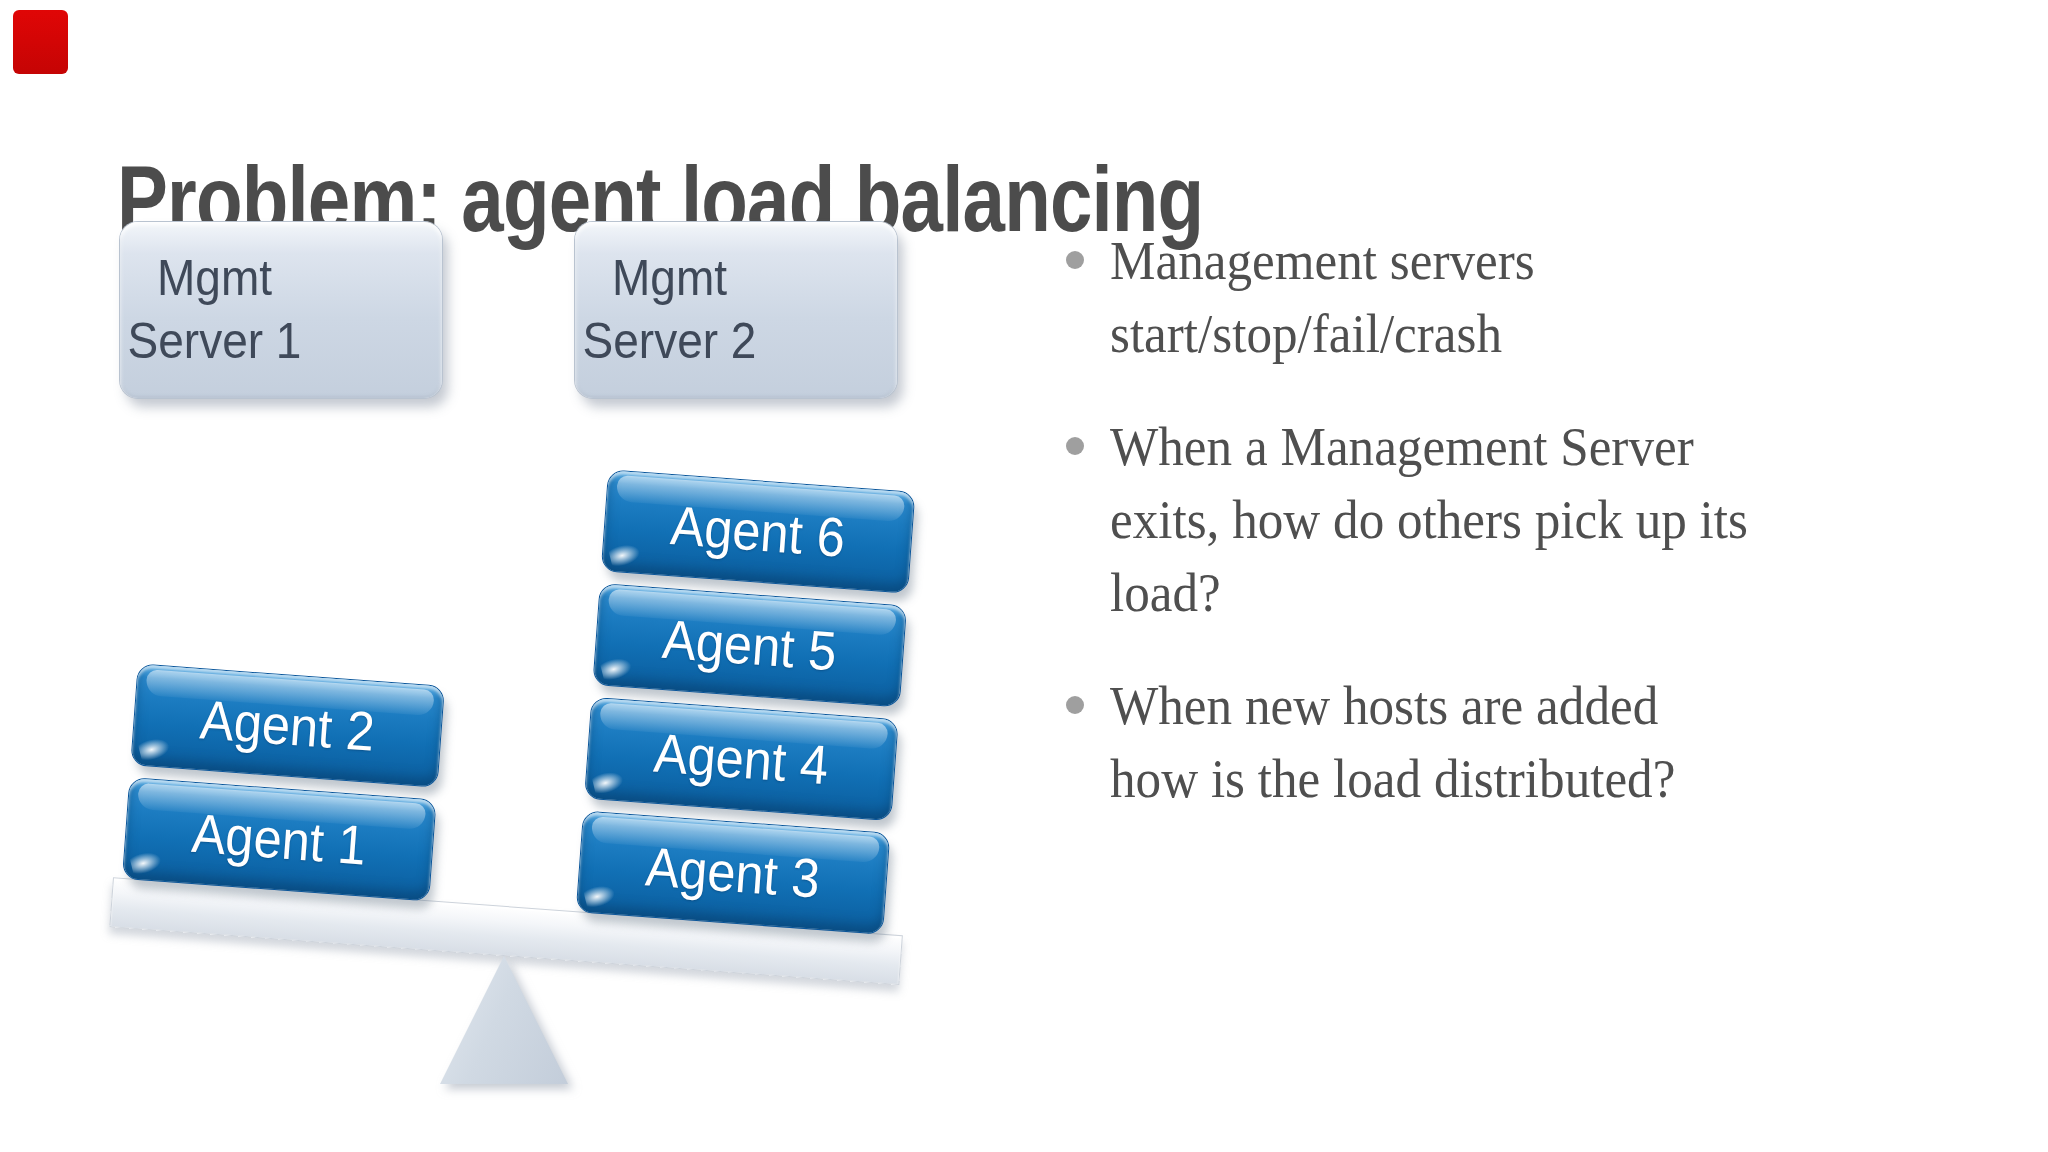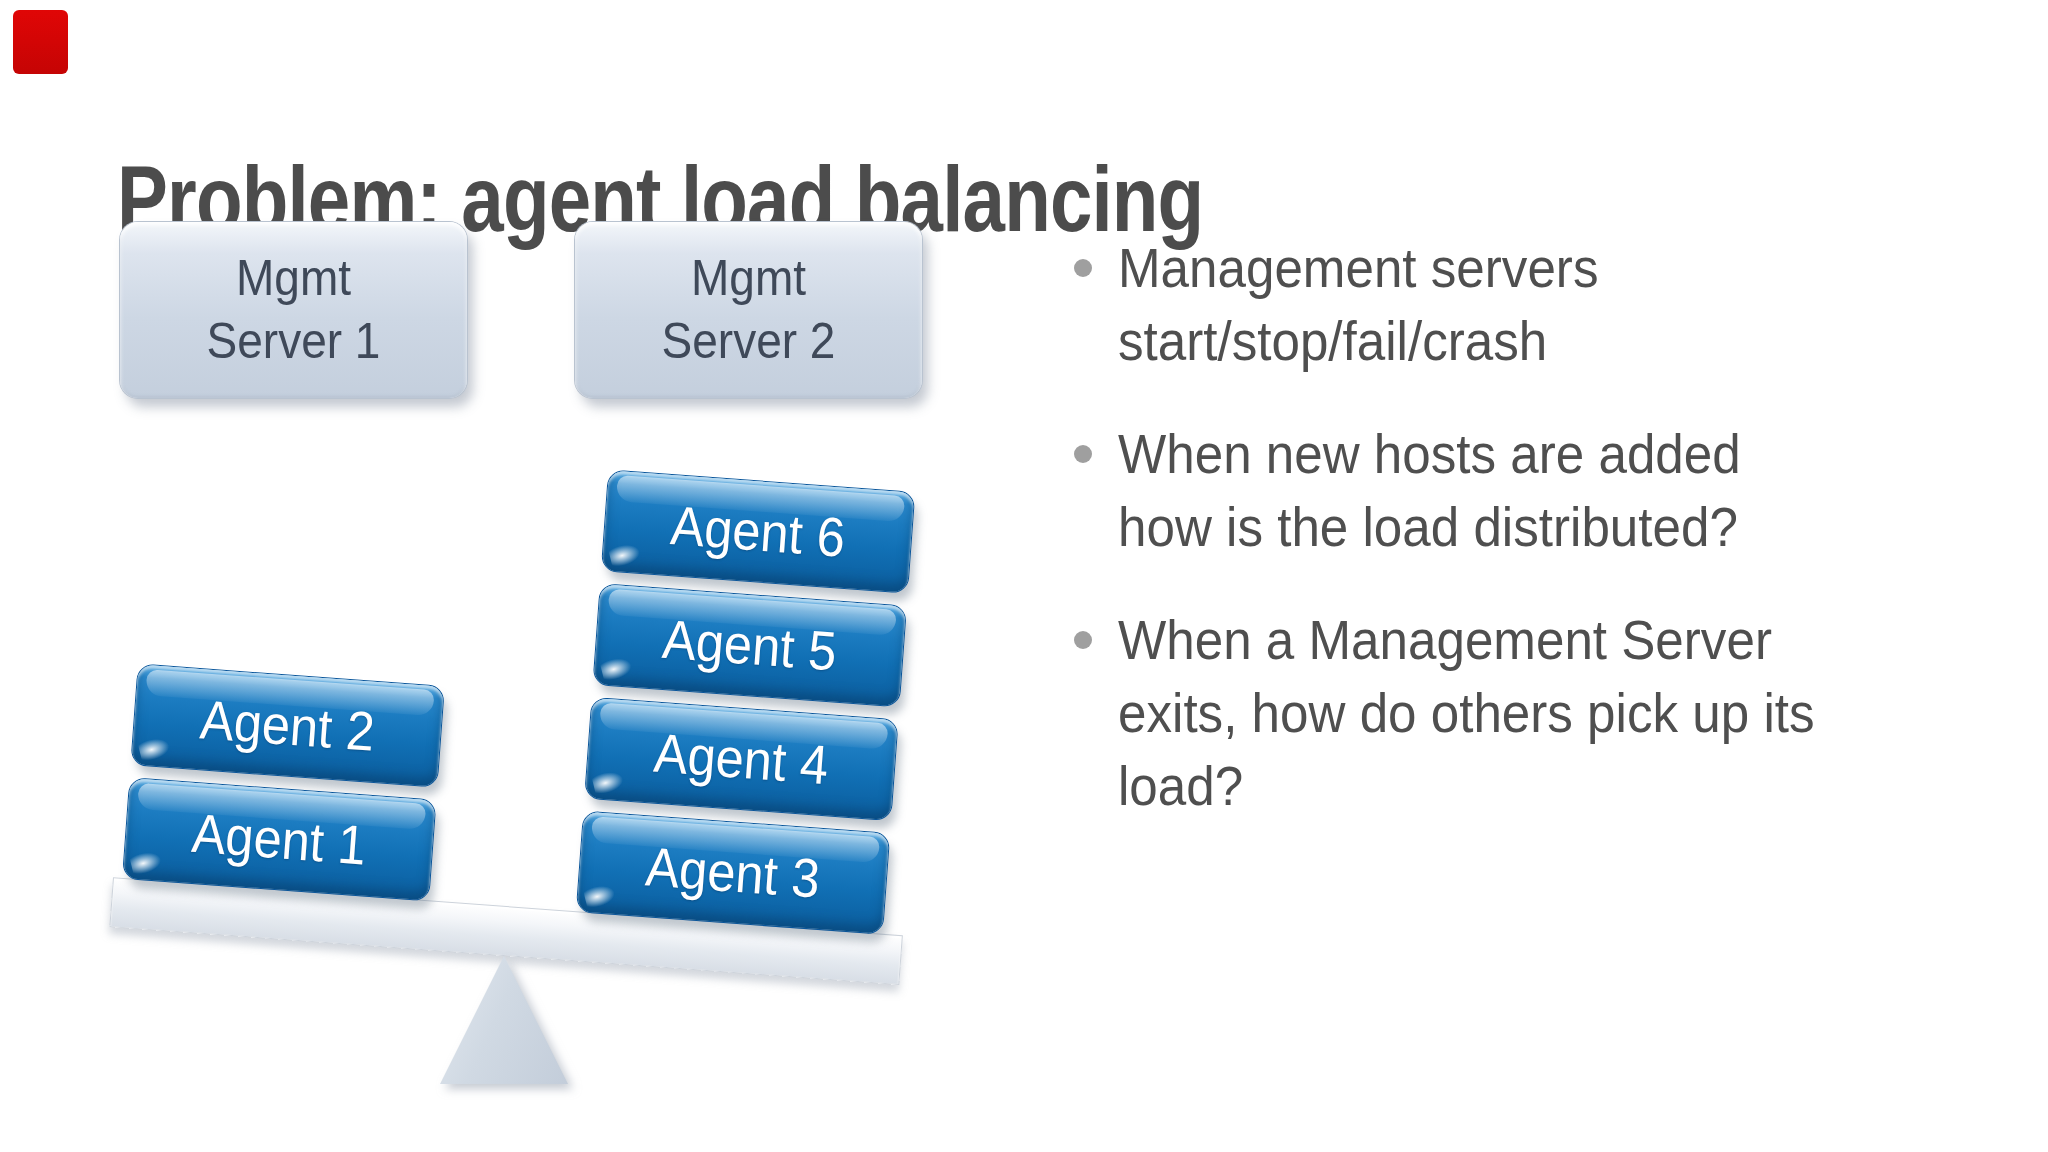--- a/index.html
+++ b/index.html
@@ -19,27 +19,27 @@
   
   .title{
     position:absolute;left:117px;top:84px;
     font-size:93px;font-weight:bold;color:#4c4c4c;
     letter-spacing:-1px;white-space:nowrap;
     transform:scaleX(.82);transform-origin:left top;
   }
 
   
   .mgmt{
-    position:absolute;width:347px;height:176px;
+    position:absolute;width:322px;height:176px;
     border-radius:18px;
     background:linear-gradient(180deg,#f3f6fa 0%,#dde4ee 18%,#cdd7e4 55%,#c4cfdd 100%);
     box-shadow:0 0 0 1px #b9c3d0, inset 0 3px 4px rgba(255,255,255,.95),
                inset 0 -2px 3px rgba(160,172,188,.35),
                6px 9px 12px rgba(125,136,152,.45);
-    display:flex;align-items:center;justify-content:center;
+    display:flex;align-items:center;justify-content:flex-start;
   }
   .mgmt .label{
     font-size:50px;line-height:63px;color:#3f4959;
     text-align:center;white-space:pre-line;
     transform:scaleX(.92);
   }
   .mgmt.s1{left:120px;top:222px;}
   .mgmt.s2{left:575px;top:222px;}
 
   
@@ -91,21 +91,21 @@
   }
   .fulcrum{
     width:100%;height:100%;
     background:linear-gradient(115deg,#e3e9f0 0%,#d0d9e3 45%,#c3cdda 100%);
     clip-path:polygon(50% 0,100% 100%,0 100%);
   }
 
   
   .bullets{
     position:absolute;left:1066px;top:224px;width:960px;
-    list-style:none;margin:8px;padding:0;
+    list-style:none;margin:0;padding:0;font-family:Liberation Serif, serif;
   }
   .bullets li{display:flex;margin:0 0 40px 0;}
   .dot{
     flex:none;width:18px;height:18px;border-radius:50%;
     background:#9f9f9f;margin:27px 26px 0 0;
   }
   .btext{
     font-size:55px;line-height:73px;color:#4f4f4f;
     white-space:pre-line;
     transform:scaleX(.93);transform-origin:left top;
@@ -156,22 +156,22 @@
 </div>
 
 <ul class="bullets">
   <li>
     <span class="dot"></span>
     <span class="btext">Management servers
 start/stop/fail/crash</span>
   </li>
   <li>
     <span class="dot"></span>
-    <span class="btext">When new hosts are added
-how is the load distributed?</span>
-  </li>
-  <li>
-    <span class="dot"></span>
     <span class="btext">When a Management Server
 exits, how do others pick up its
 load?</span>
   </li>
+  <li>
+    <span class="dot"></span>
+    <span class="btext">When new hosts are added
+how is the load distributed?</span>
+  </li>
 </ul>
 
 </body></html>

